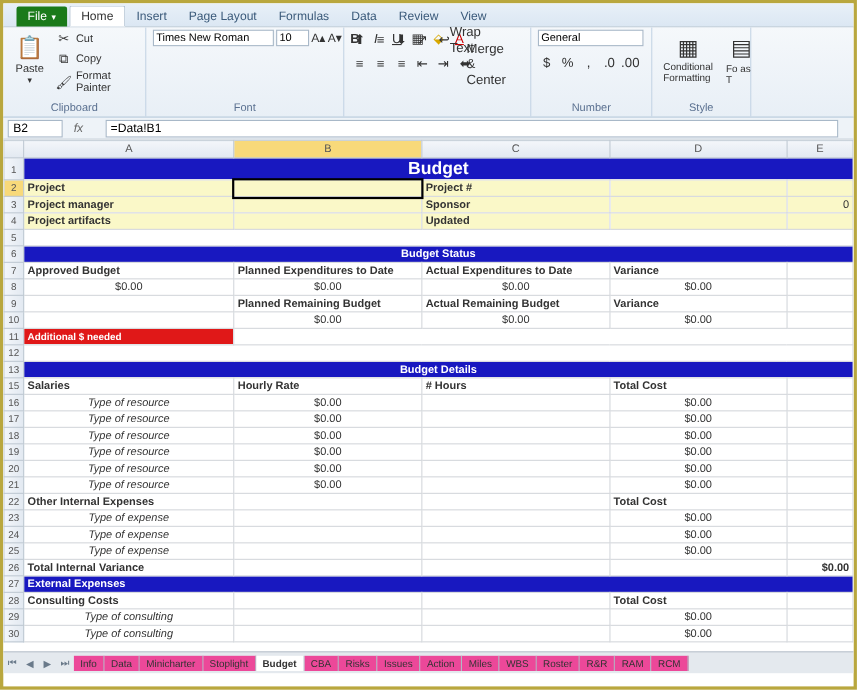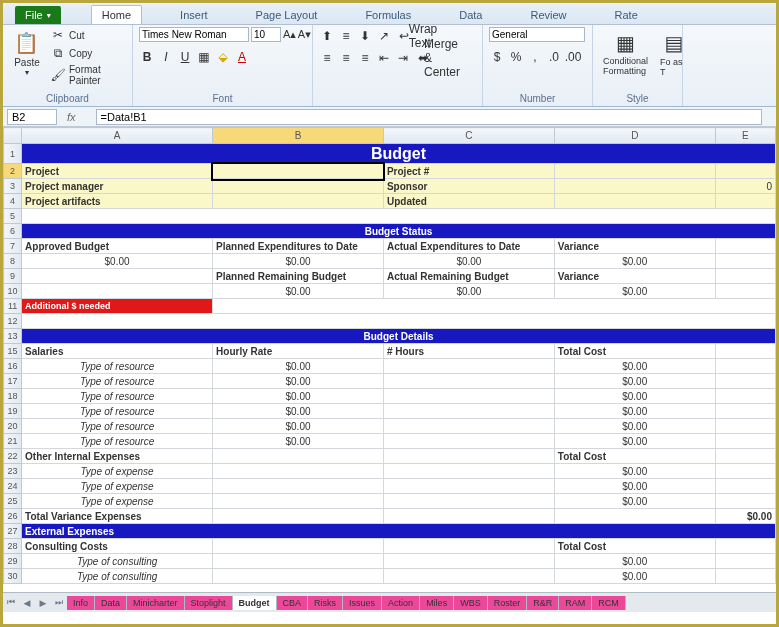--- a/index.html
+++ b/index.html
@@ -1,20 +1,20 @@
 <!DOCTYPE html>
 <html><head>
 <meta charset="utf-8">
 <style>
 * { margin:0; padding:0; box-sizing:border-box; font-family:"Segoe UI",Tahoma,sans-serif; }
 body { background:#fff; width:779px; height:627px; border:3px solid #b9a73e; overflow:hidden; font-size:11px; color:#333; }
 .tabstrip { height:22px; background:linear-gradient(#e8f0f8,#dbe7f3); display:flex; align-items:flex-end; padding-left:0; border-bottom:1px solid #b0c0d0; }
 .filetab { background:#1a7a1a; color:#fff; padding:3px 10px; font-size:11px; margin-right:2px; border-top-left-radius:2px; border-top-right-radius:2px; display:flex; align-items:center;margin-left:12px; }
 .filetab .arrow { margin-left:4px; font-size:8px; }
-.rtab { padding:3px 10px; font-size:11px; color:#3b5a7a; cursor:pointer;margin-left:28px; }
+.rtab { padding:3px 10px; font-size:11px; color:#3b5a7a; cursor:pointer; }
 .rtab.active { background:#fff; border:1px solid #b0c0d0; border-bottom:none; border-top-left-radius:2px; border-top-right-radius:2px; color:#333; }
 .ribbon { height:82px; background:linear-gradient(#f5f8fb,#e8eff6); border-bottom:1px solid #a0b8d0; display:flex; }
 .rgroup { border-right:1px solid #c5d5e5; padding:2px 6px 0 6px; display:flex; flex-direction:column; justify-content:space-between; }
 .rgroup .glabel { text-align:center; font-size:10px; color:#5a7090; padding:2px 0; }
 .rgroup .gbody { display:flex; flex:1; align-items:flex-start; gap:4px; }
 .bigbtn { display:flex; flex-direction:column; align-items:center; justify-content:center; padding:2px 4px; cursor:pointer; }
 .bigbtn .ico { width:28px; height:28px; display:flex; align-items:center; justify-content:center; font-size:20px; }
 .bigbtn .lbl { font-size:10px; color:#333; }
 .smallcol { display:flex; flex-direction:column; gap:2px; }
 .smallbtn { display:flex; align-items:center; gap:4px; font-size:10px; padding:1px 2px; cursor:pointer; }
@@ -57,21 +57,21 @@
   <div class="filetab">
       <span>File</span>
       <span class="arrow">▾</span>
     </div>
   <div class="rtab active">Home</div>
   <div class="rtab">Insert</div>
   <div class="rtab">Page Layout</div>
   <div class="rtab">Formulas</div>
   <div class="rtab">Data</div>
   <div class="rtab">Review</div>
-  <div class="rtab">Rate</div>
+  <div class="rtab">View</div>
 </div>
 
 <div class="ribbon">
   <div class="rgroup" style="width:130px">
     <div class="gbody">
       <div class="bigbtn">
         <div class="ico">📋</div>
         <div class="lbl">Paste</div>
         <div style="font-size:8px">▾</div>
       </div>
@@ -87,21 +87,21 @@
         <div class="smallbtn">
             <span class="sico">🖌</span>
             <span>Format Painter</span>
           </div>
       </div>
     </div>
     <div class="glabel">Clipboard</div>
   </div>
 
   <div class="rgroup" style="width:180px">
-    <div class="gbody" style="flex-direction:column">
+    <div class="gbody" style="flex-direction:row">
       <div class="fontrow">
         <input class="fontsel" value="Times New Roman" style="">
         <input class="sizesel" value="10" style="">
         <span>A▴</span>
         <span>A▾</span>
       </div>
       <div class="iconrow">
         <span>
             <b>B</b>
           </span>
@@ -367,21 +367,21 @@
 <tr>
           <td class="rowhdr">25</td>
           <td class="cell italic center">Type of expense</td>
           <td class="cell"></td>
           <td class="cell"></td>
           <td class="cell center">$0.00</td>
           <td class="cell"></td>
         </tr>
 <tr>
           <td class="rowhdr">26</td>
-          <td class="cell lbl-left">Total Variance Expenses</td>
+          <td class="cell lbl-left">Total Internal Variance</td>
           <td class="cell"></td>
           <td class="cell"></td>
           <td class="cell"></td>
           <td class="cell right lbl-left">$0.00</td>
         </tr>
 <tr>
           <td class="rowhdr">27</td>
           <td class="cell bluehdr" style="text-align:left" colspan="5">External Expenses</td>
         </tr>
 <tr>

